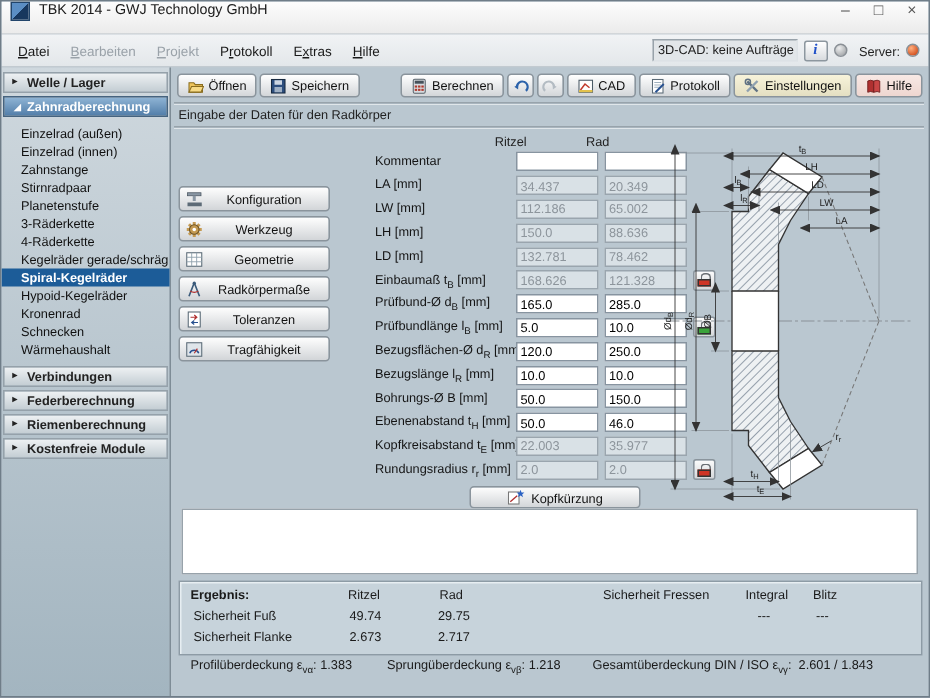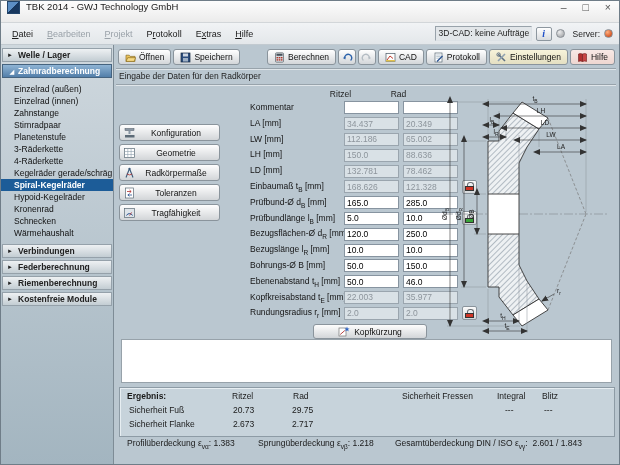--- a/index.html
+++ b/index.html
@@ -248,20 +248,33 @@
       <div class="navcol">
         <div class="nbtn">
           <svg width="13" height="12" viewBox="0 0 13 12">
               <rect x="2" y="1.5" width="9" height="2" fill="#8a97a4" stroke="#4a5560" stroke-width=".5"></rect>
               <rect x="5.5" y="3.5" width="2" height="3.5" fill="#8a97a4"></rect>
               <rect x="2" y="8" width="9.5" height="2.5" fill="#5d6b77"></rect>
             </svg>
           <span class="nlabel">Konfiguration</span>
         </div>
         <div class="nbtn">
+          <svg width="13" height="12" viewBox="0 0 12 12">
+              <g stroke="#c49a52" stroke-width="2">
+                <line x1="6" y1="1" x2="6" y2="11"></line>
+                <line x1="1" y1="6" x2="11" y2="6"></line>
+                <line x1="2.5" y1="2.5" x2="9.5" y2="9.5"></line>
+                <line x1="9.5" y1="2.5" x2="2.5" y2="9.5"></line>
+              </g>
+              <circle cx="6" cy="6" r="3.2" fill="#c49a52" stroke="#6b5226" stroke-width=".7"></circle>
+              <circle cx="6" cy="6" r="1.2" fill="#fff"></circle>
+            </svg>
+          <span class="nlabel">Werkzeug</span>
+        </div>
+        <div class="nbtn">
           <svg width="13" height="12" viewBox="0 0 13 12">
               <rect x="1.5" y="1.5" width="10" height="9" fill="#fff" stroke="#5a6a76" stroke-width=".7"></rect>
               <g stroke="#8fa0ad" stroke-width=".6">
                 <line x1="1.5" y1="4.5" x2="11.5" y2="4.5"></line>
                 <line x1="1.5" y1="7.5" x2="11.5" y2="7.5"></line>
                 <line x1="4.8" y1="1.5" x2="4.8" y2="10.5"></line>
                 <line x1="8.1" y1="1.5" x2="8.1" y2="10.5"></line>
               </g>
             </svg>
           <span class="nlabel">Geometrie</span>
@@ -493,21 +506,21 @@
 
       <div class="results">
         <span class="res b" style="left:7px;top:3px">Ergebnis:</span>
         <span class="res" style="left:112px;top:3px">Ritzel</span>
         <span class="res" style="left:173px;top:3px">Rad</span>
         <span class="res" style="left:282px;top:3px">Sicherheit Fressen</span>
         <span class="res" style="left:377px;top:3px">Integral</span>
         <span class="res" style="left:422px;top:3px">Blitz</span>
 
         <span class="res" style="left:9px;top:17px">Sicherheit Fuß</span>
-        <span class="res" style="left:113px;top:17px">20.73</span>
+        <span class="res" style="left:113px;top:17px">49.74</span>
         <span class="res" style="left:172px;top:17px">29.75</span>
         <span class="res" style="left:385px;top:17px">---</span>
         <span class="res" style="left:424px;top:17px">---</span>
 
         <span class="res" style="left:9px;top:31px">Sicherheit Flanke</span>
         <span class="res" style="left:113px;top:31px">2.673</span>
         <span class="res" style="left:172px;top:31px">2.717</span>
 
         <span class="res" style="left:7px;top:50px"><span>Profilüberdeckung ε</span><sub>vα</sub><span>:</span>&nbsp;<span>1.383</span></span>
         <span class="res" style="left:138px;top:50px"><span>Sprungüberdeckung ε</span><sub>vβ</sub><span>:</span>&nbsp;<span>1.218</span></span>

